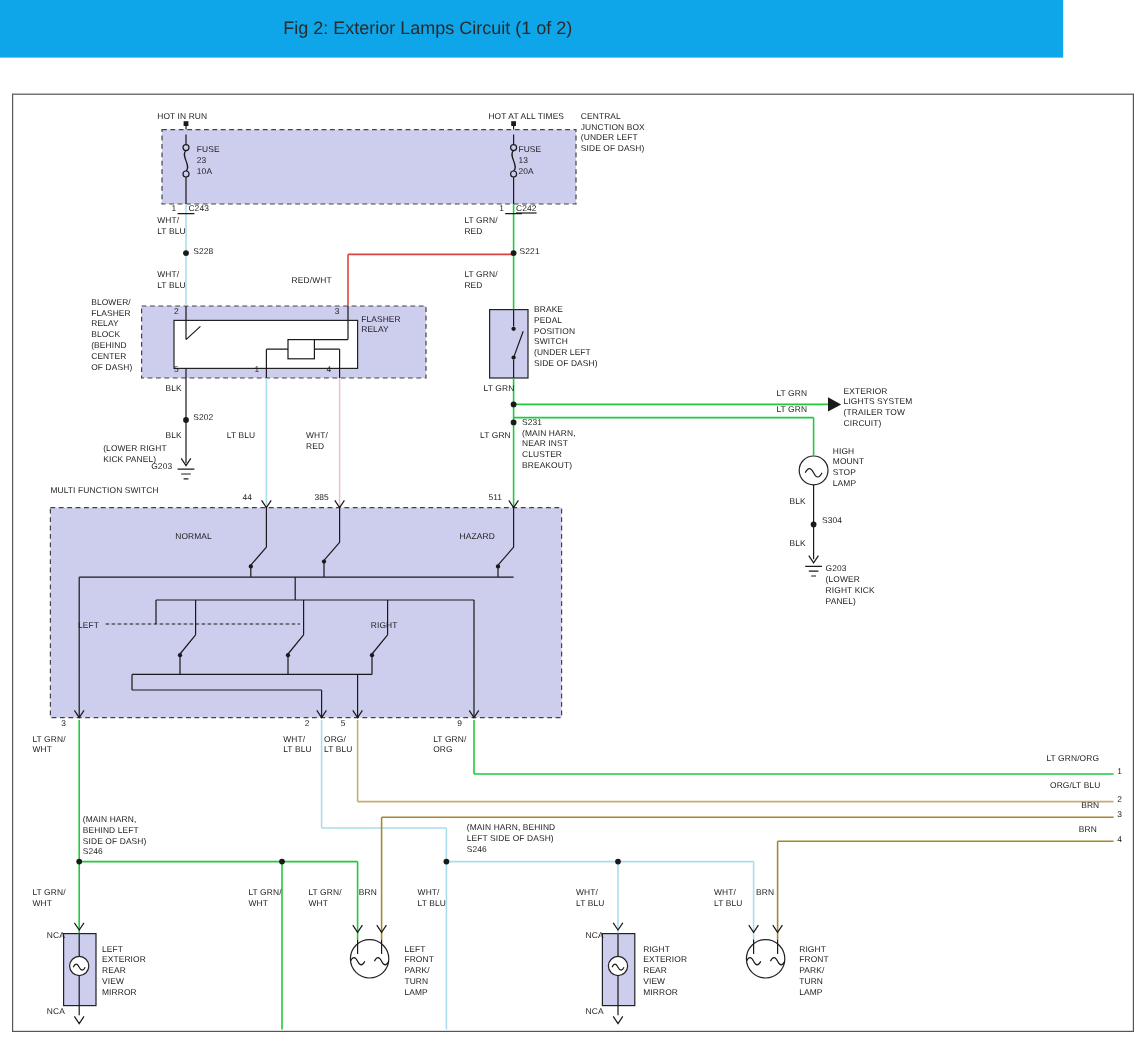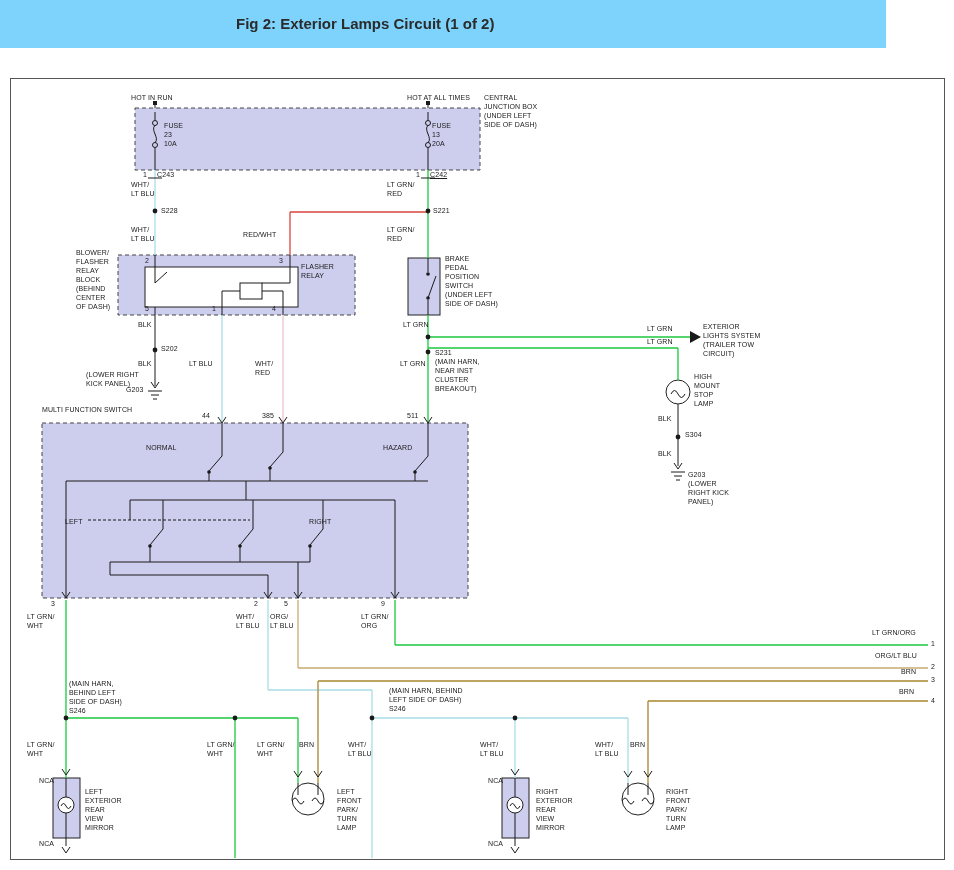--- a/index.html
+++ b/index.html
@@ -1,21 +1,21 @@
 <!DOCTYPE html>
 <html><head>
 <meta charset="utf-8">
 <style>
   * { margin:0; padding:0; box-sizing:border-box; }
   html,body { background:#fff; }
   body {
     width:954px; height:870px; position:relative; overflow:hidden;
     font-family:"Liberation Sans", sans-serif;
   }
-  .header { position:absolute; left:0; top:0; width:886px; height:48px; background:#7dd3fc;font-weight:bold; }
+  .header { position:absolute; left:0; top:0; width:886px; height:48px; background:#0ea5e9; }
   .header .title { position:absolute; left:236px; top:0; line-height:48px; font-size:15px; color:#2b2b2b; }
   svg.diagram { position:absolute; left:0; top:0; z-index:1; }
   .lb {
     position:absolute; z-index:2; font-size:7px; line-height:9px;
     color:#1a1a1a; white-space:pre-line; letter-spacing:0.1px;
   }
   .u { text-decoration:underline; }
   .frame { fill:#ffffff; stroke:#555; }
   .dashed-box { stroke:#444; stroke-dasharray:4 3; }
   .solid-box { stroke:#222; }

